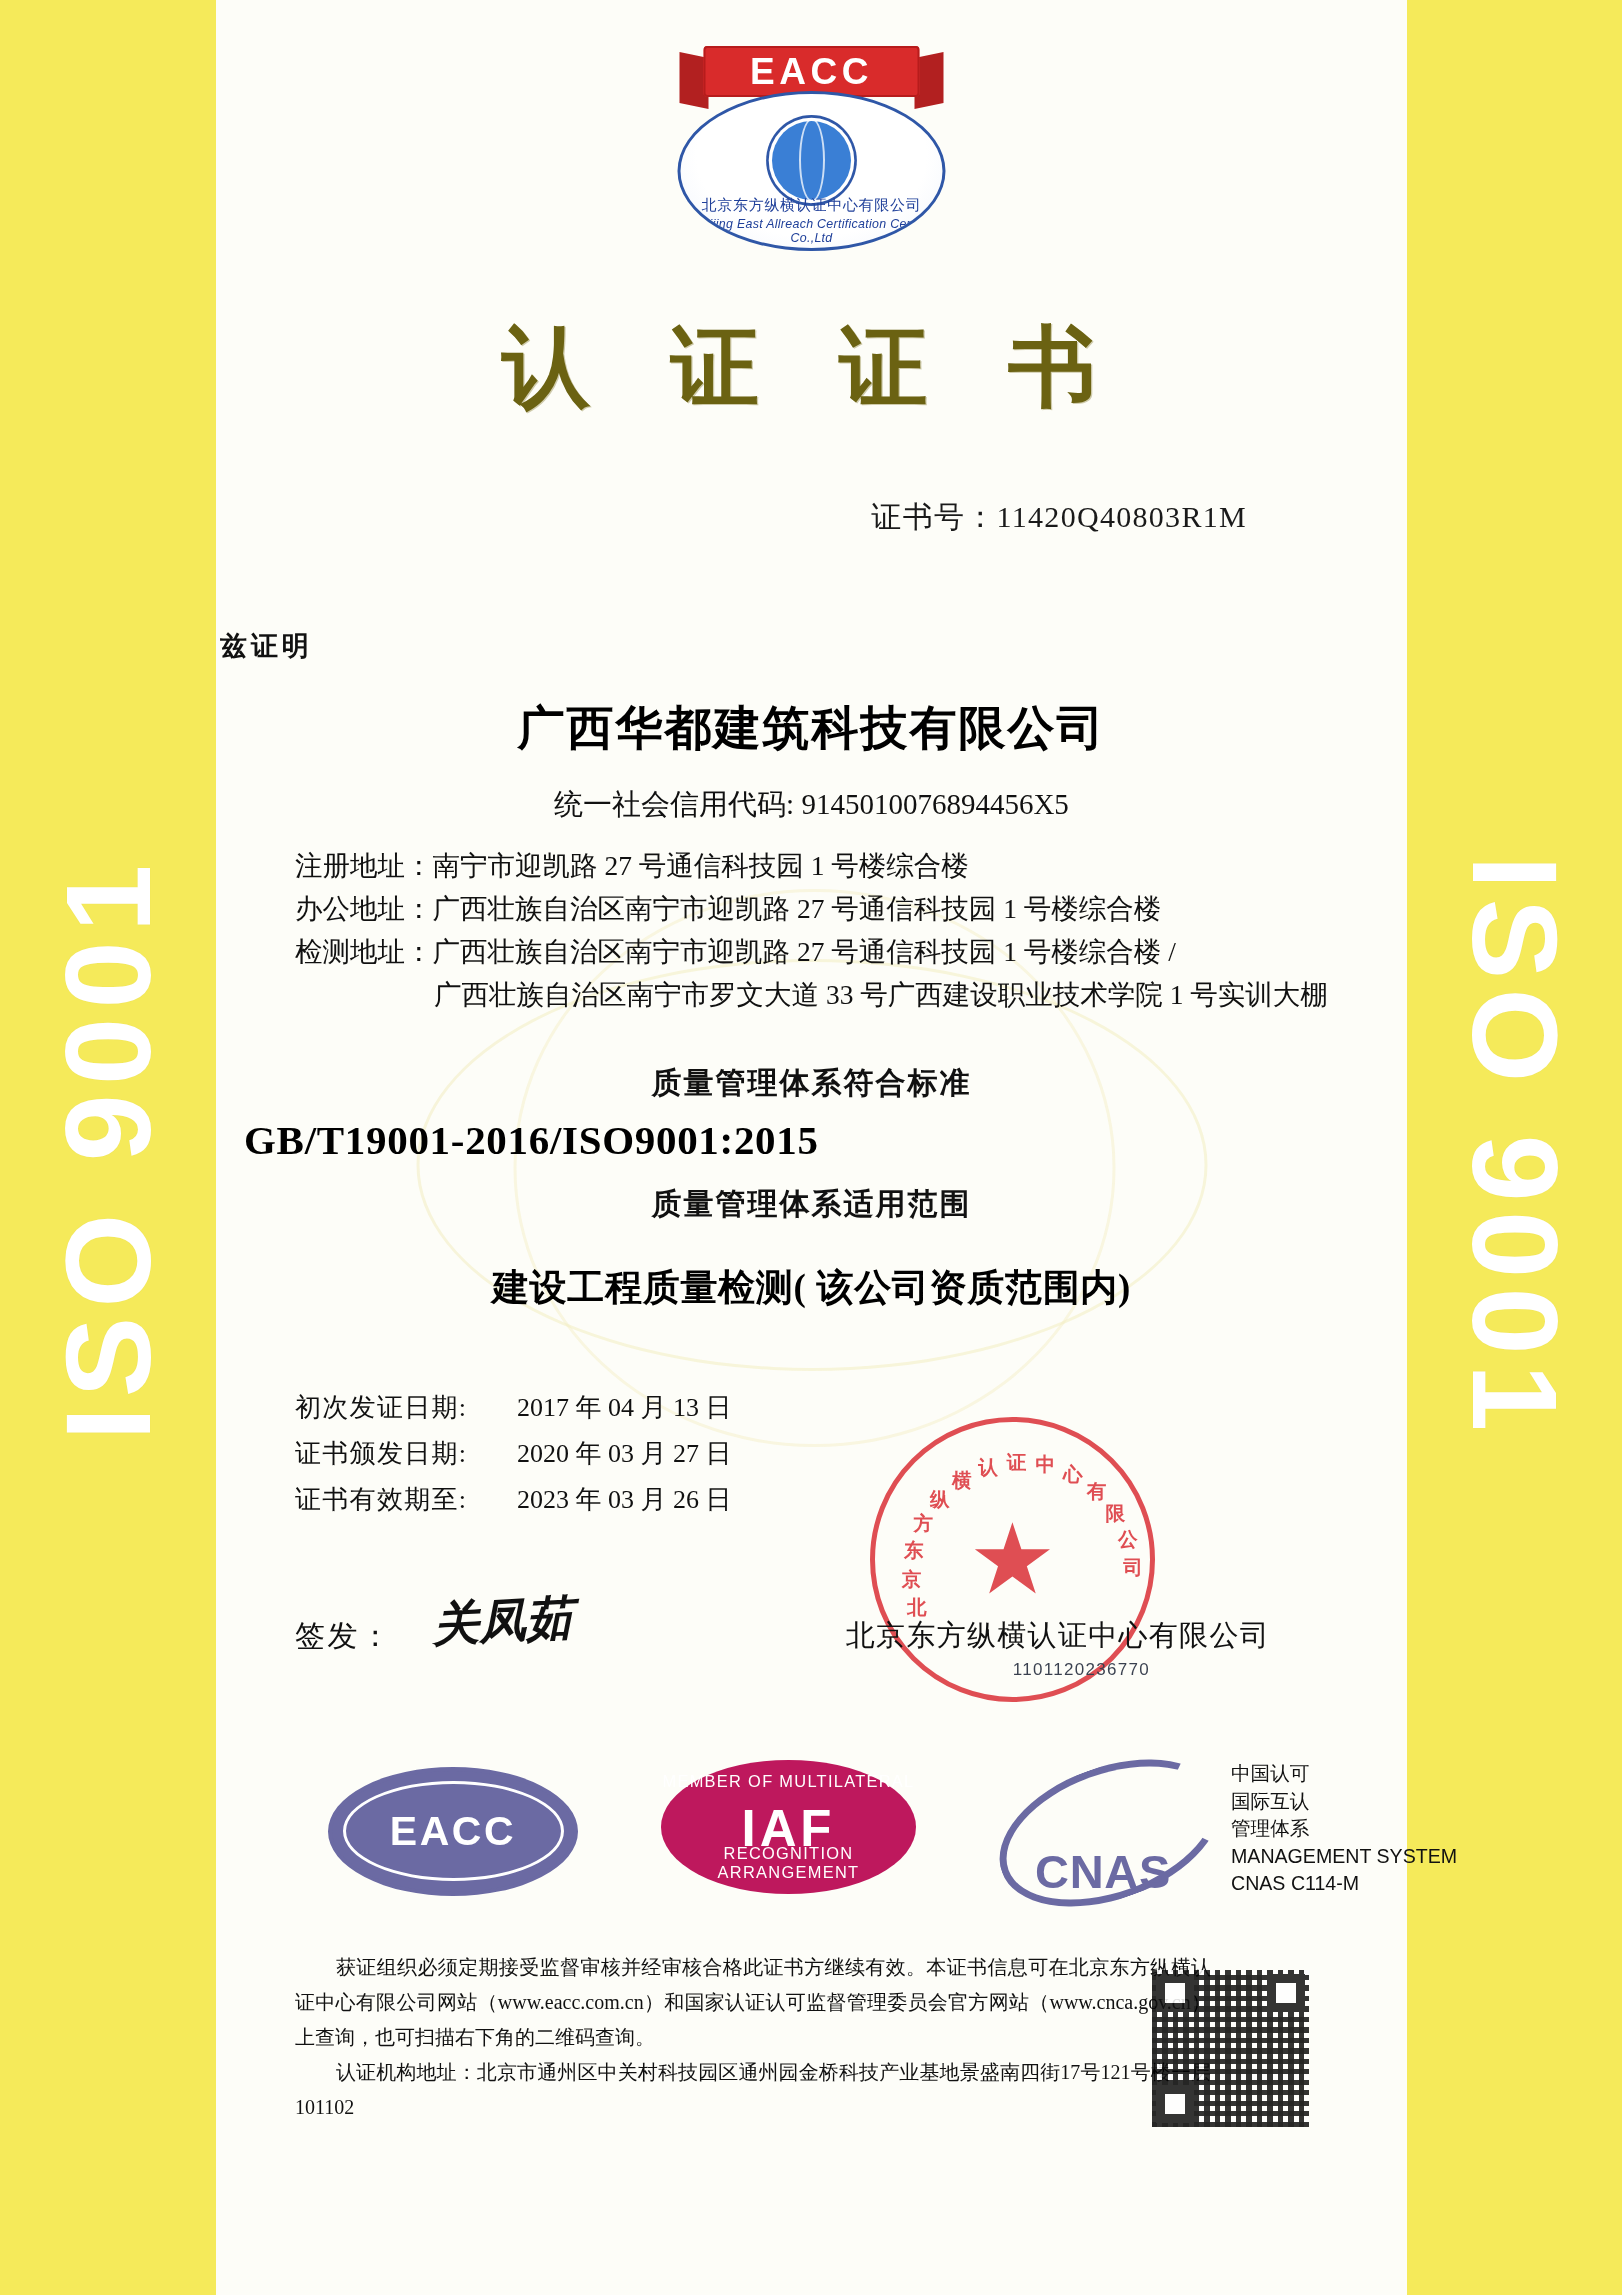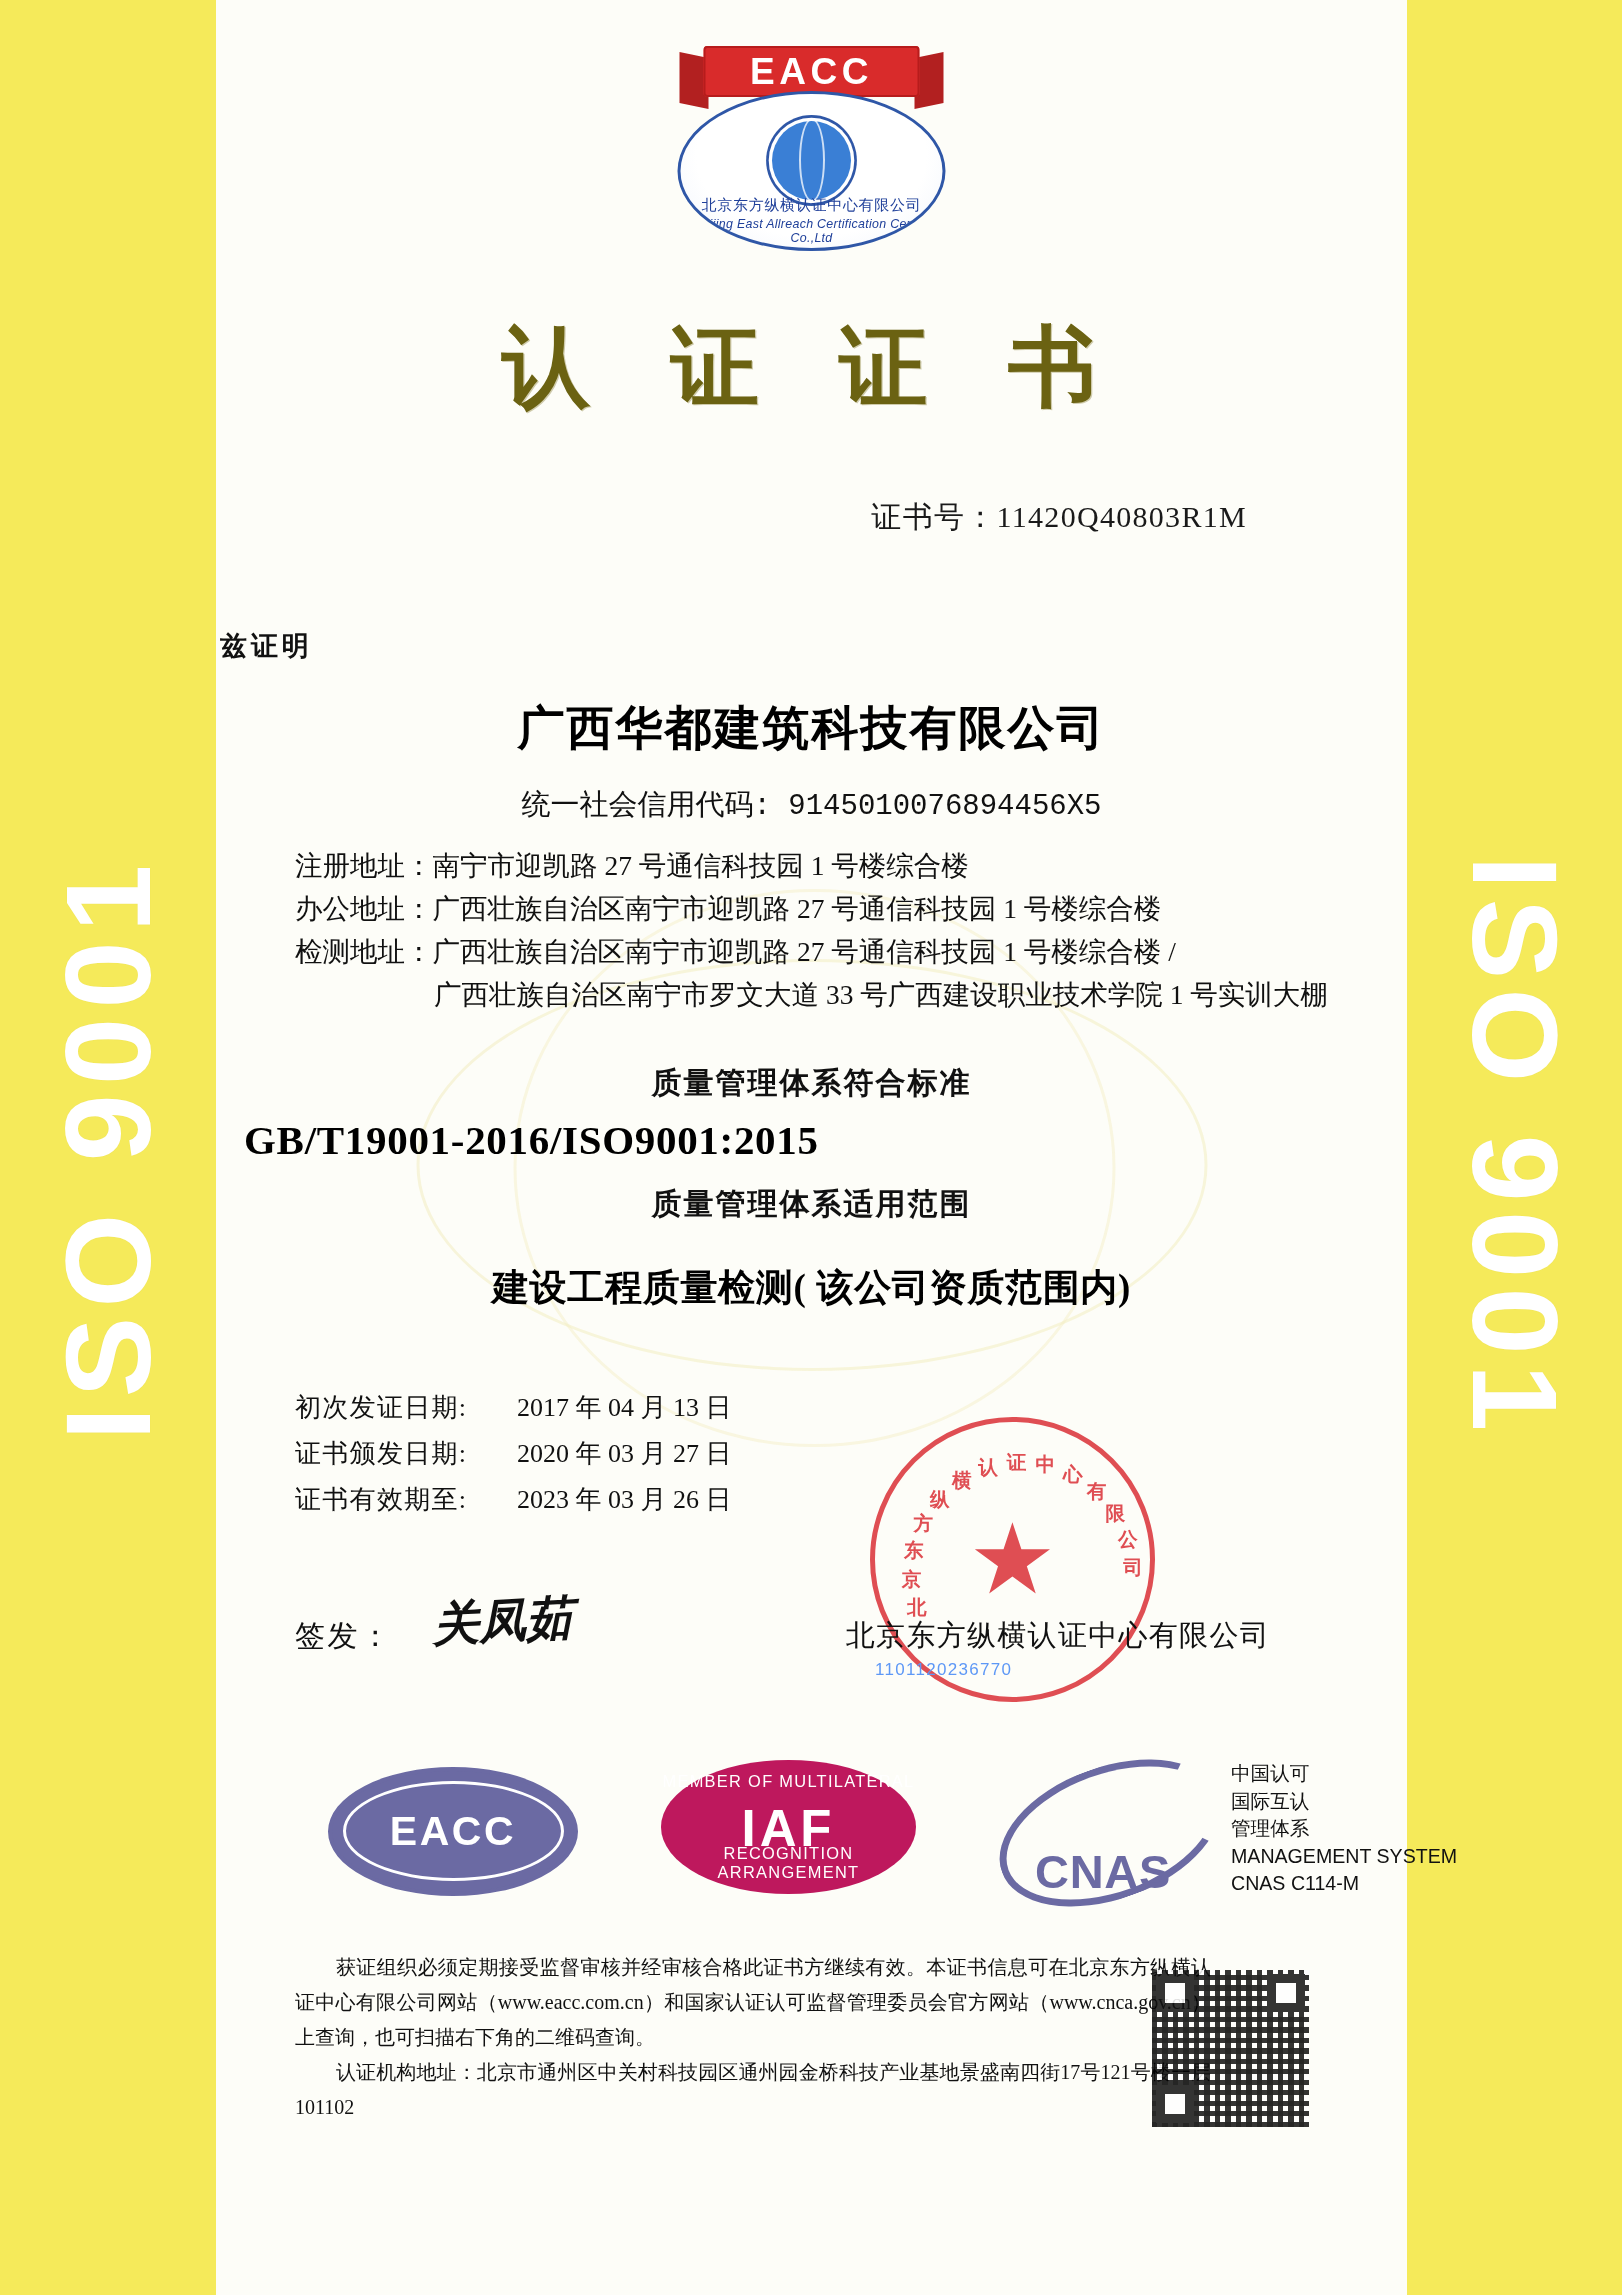--- a/index.html
+++ b/index.html
@@ -216,21 +216,20 @@
     color: #000;
   }
   .credit-code {
     position: absolute;
     left: 0;
     top: 785px;
     width: 100%;
     text-align: center;
     font-size: 29px;
     color: #111;
-    font-family: Liberation Mono, monospace;
   }
   .addr-block {
     position: absolute;
     left: 79px;
     top: 844px;
     width: 1060px;
   }
   .addr-row {
     font-size: 27.5px;
     line-height: 43px;
@@ -355,24 +354,24 @@
     position: absolute;
     left: 50%;
     top: 50%;
     transform-origin: 0 0;
   }
   .seal-bottom-text {
     position: absolute;
     left: 0;
     bottom: 17px;
     width: 100%;
-    text-align: left;
+    text-align: right;
     font-family: "Liberation Sans", sans-serif;
     font-size: 17px;
-    color: #3b82f6;
+    color: #0f172a;
     letter-spacing: 1.3px;
   }
   .issuer {
     position: absolute;
     right: 137px;
     top: 1616px;
     font-size: 29px;
     letter-spacing: 1.3px;
     color: #111;
   }

